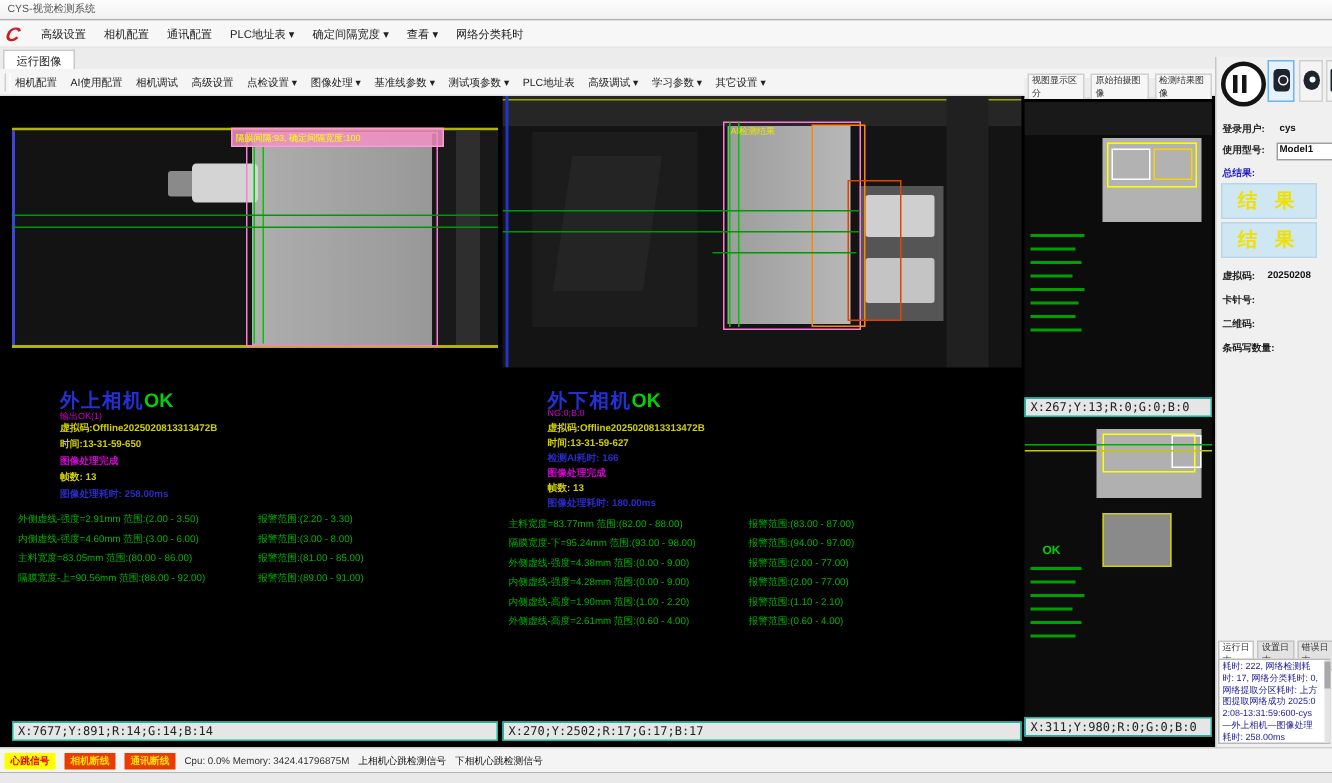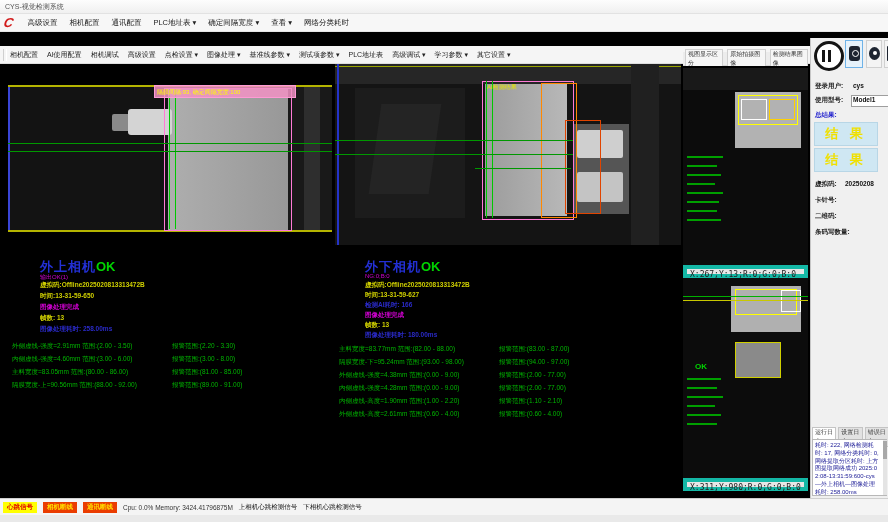--- a/index.html
+++ b/index.html
@@ -23,21 +23,21 @@
   .view{position:absolute;top:64px;background:#000;}
   .cam-title{position:absolute;font-size:13px;font-weight:bold;color:#2330d6;letter-spacing:1px;}
   .cam-title b{color:#00d400;font-style:normal;letter-spacing:0;}
   .l-sub{position:absolute;font-size:6px;color:#d400d4;}
   .l-yel{position:absolute;font-size:6.5px;font-weight:bold;color:#cfcf00;}
   .l-mag{position:absolute;font-size:6.5px;font-weight:bold;color:#d400d4;}
   .l-blu{position:absolute;font-size:6.5px;font-weight:bold;color:#2a2ac8;}
   .meas{position:absolute;left:4px;width:330px;height:10px;}
   .meas .mtext{position:absolute;left:0;font-size:6.5px;color:#00b400;white-space:nowrap;}
   .meas .malarm{position:absolute;left:160px;font-size:6.5px;color:#00b400;white-space:nowrap;}
-  .cam-footer{position:absolute;left:0;height:13px;background:#e6e6e6;border:4px solid #14b8a6;box-sizing:border-box;
+  .cam-footer{position:absolute;left:0;height:13px;background:#e6e6e6;border:1px solid #14b8a6;box-sizing:border-box;
               font-family:"DejaVu Sans Mono",monospace;font-size:8px;color:#222;line-height:11px;padding-left:3px;}
   .imgbox{position:absolute;overflow:hidden;background:#111;}
   .line{position:absolute;}
   .tinytxt{position:absolute;font-size:6px;white-space:nowrap;}
   
   .rc-tabs{position:absolute;left:683px;top:52px;width:125px;height:14px;background:#ececec;border-bottom:1px solid #d5d5d5;
            display:flex;gap:4px;align-items:center;padding-left:2px;box-sizing:border-box;}
   .rc-tab{font-size:6px;color:#333;background:#f6f6f6;border:1px solid #cfcfcf;padding:0 2px;line-height:9px;}
   .gline{position:absolute;height:2px;background:#00a000;}
   
@@ -80,20 +80,23 @@
     <span class="logo">C</span>
     <span class="menu-item">高级设置</span>
     <span class="menu-item">相机配置</span>
     <span class="menu-item">通讯配置</span>
     <span class="menu-item">PLC地址表 ▾</span>
     <span class="menu-item">确定间隔宽度 ▾</span>
     <span class="menu-item">查看 ▾</span>
     <span class="menu-item">网络分类耗时</span>
   </div>
 
+  <div class="tabrow">
+    <div class="tab">运行图像</div>
+  </div>
 
   <div class="toolbar">
     <span class="grip"></span>
     <span class="tool-item">相机配置</span>
     <span class="tool-item">AI使用配置</span>
     <span class="tool-item">相机调试</span>
     <span class="tool-item">高级设置</span>
     <span class="tool-item">点检设置 ▾</span>
     <span class="tool-item">图像处理 ▾</span>
     <span class="tool-item">基准线参数 ▾</span>
@@ -142,20 +145,21 @@
       <span class="malarm">报警范围:(3.00 - 8.00)</span>
     </div>
     <div class="meas" style="top:304px;">
       <span class="mtext">主料宽度=83.05mm 范围:(80.00 - 86.00)</span>
       <span class="malarm">报警范围:(81.00 - 85.00)</span>
     </div>
     <div class="meas" style="top:317px;">
       <span class="mtext">隔膜宽度-上=90.56mm 范围:(88.00 - 92.00)</span>
       <span class="malarm">报警范围:(89.00 - 91.00)</span>
     </div>
+    <div class="cam-footer" style="top:417px;width:324px;">X:7677;Y:891;R:14;G:14;B:14</div>
   </div>
 
   <div class="view" style="left:335px;width:346px;height:434px;">
     <div class="imgbox" style="left:0;top:0;width:346px;height:181px;background:#141414;">
       <div class="line" style="left:0;top:0;width:346px;height:20px;background:#262626;"></div>
       <div class="line" style="left:0;top:2px;width:346px;height:1px;background:#9aa400;"></div>
       <div class="line" style="left:2px;top:0;width:2px;height:181px;background:#2433c8;"></div>
       <div class="line" style="left:20px;top:24px;width:110px;height:130px;background:#1c1c1c;"></div>
       <div class="line" style="left:40px;top:40px;width:60px;height:90px;background:#242424;transform:skewX(-8deg);"></div>
       <div class="line" style="left:296px;top:0;width:28px;height:181px;background:#202020;"></div>
@@ -200,20 +204,21 @@
       <span class="malarm">报警范围:(2.00 - 77.00)</span>
     </div>
     <div class="meas" style="top:333px;">
       <span class="mtext">内侧虚线-高度=1.90mm 范围:(1.00 - 2.20)</span>
       <span class="malarm">报警范围:(1.10 - 2.10)</span>
     </div>
     <div class="meas" style="top:346px;">
       <span class="mtext">外侧虚线-高度=2.61mm 范围:(0.60 - 4.00)</span>
       <span class="malarm">报警范围:(0.60 - 4.00)</span>
     </div>
+    <div class="cam-footer" style="top:417px;width:346px;">X:270;Y:2502;R:17;G:17;B:17</div>
   </div>
 
   <div class="rc-tabs">
     <span class="rc-tab">视图显示区分</span>
     <span class="rc-tab">原始拍摄图像</span>
     <span class="rc-tab">检测结果图像</span>
   </div>
 
   <div class="view" style="left:683px;top:66px;width:125px;height:432px;background:#000;">
 

